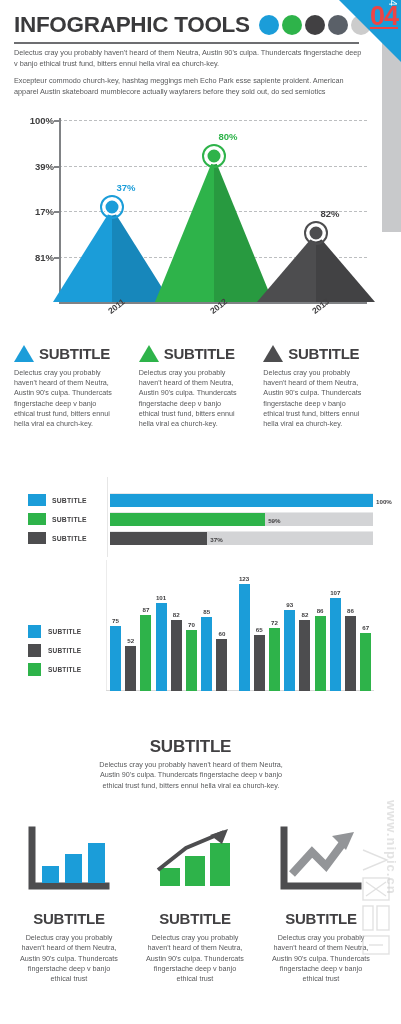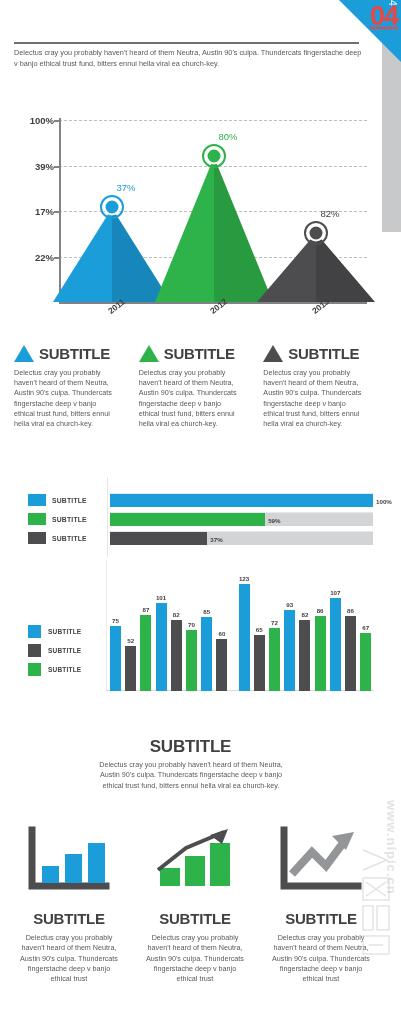--- a/index.html
+++ b/index.html
@@ -193,21 +193,21 @@
     width: 24px; height: 24px;
     border-radius: 50%;
     transform: translate(-50%, -50%);
     box-sizing: border-box;
     border: 2px solid;
     z-index: 2;
   }
   .peak-lbl {
     position: absolute;
     font-size: 9.5px;
-    font-weight: normal;
+    font-weight: bold;
     transform: translate(-50%, -50%);
     z-index: 4;
     white-space: nowrap;
   }
   .xlab {
     position: absolute;
     top: 196px;
     font-size: 8.5px;
     font-weight: bold;
     color: #414042;
@@ -431,42 +431,53 @@
       <path d="M6 6 L30 16 L6 26"></path>
       <rect x="6" y="34" width="26" height="22"></rect>
       <path d="M9 38 L29 52 M9 52 L29 38"></path>
       <rect x="6" y="62" width="10" height="24"></rect>
       <rect x="20" y="62" width="12" height="24"></rect>
       <rect x="6" y="92" width="26" height="18"></rect>
       <path d="M12 101 h14"></path>
     </g>
   </svg>
 
+  <div class="header">
+    <div class="title">INFOGRAPHIC TOOLS</div>
+    <div class="dots">
+      <span class="dot" style="background:#1b9dd9"></span>
+      <span class="dot" style="background:#2eb34a"></span>
+      <span class="dot" style="background:#414042"></span>
+      <span class="dot" style="background:#5a6068"></span>
+      <span class="dot" style="background:#cccccc"></span>
+    </div>
+  </div>
   <div class="rule"></div>
 
   <div class="intro p1">Delectus cray you probably haven't heard of them Neutra, Austin 90's culpa. Thundercats fingerstache deep v banjo ethical trust fund, bitters ennui hella viral ea church-key.</div>
+  <div class="intro p2">Excepteur commodo church-key, hashtag meggings meh Echo Park esse sapiente proident. American apparel Austin skateboard mumblecore actually wayfarers before they sold out, do sed semiotics</div>
 
   <div class="mchart">
     <div class="axis-y"></div>
     <div class="axis-x"></div>
     <div id="m-grid">
         <div class="gridline" style="top: 8px;"></div>
         <div class="tick" style="top: 8px;"></div>
         <div class="gridline" style="top: 53.5px;"></div>
         <div class="tick" style="top: 53.5px;"></div>
         <div class="gridline" style="top: 99px;"></div>
         <div class="tick" style="top: 99px;"></div>
         <div class="gridline" style="top: 144.5px;"></div>
         <div class="tick" style="top: 144.5px;"></div>
       </div>
     <div id="m-ylabs">
         <div class="ylab" style="top: 8px;">100%</div>
         <div class="ylab" style="top: 53.5px;">39%</div>
         <div class="ylab" style="top: 99px;">17%</div>
-        <div class="ylab" style="top: 144.5px;">22%</div>
+        <div class="ylab" style="top: 144.5px;">81%</div>
       </div>
     <div id="m-tris">
         <div class="tri" style="left: 53px; border-left-width: 59px; border-right-width: 0px; border-bottom-width: 94.64px; border-bottom-color: rgb(27, 157, 217); border-left-color: transparent; bottom: 20px;"></div>
         <div class="tri" style="left: 112px; border-right-width: 59px; border-left-width: 0px; border-bottom-width: 94.64px; border-bottom-color: rgb(27, 157, 217); border-right-color: transparent; filter: brightness(0.86); bottom: 20px;"></div>
         <div class="peak-ring" style="left: 112px; top: 95.36px; border-color: rgb(27, 157, 217);"></div>
         <div class="peak-dot" style="left: 112px; top: 95.36px; background: rgb(27, 157, 217);"></div>
         <div class="peak-lbl" style="left: 126px; top: 75.36px; color: rgb(27, 157, 217);">37%</div>
         <div class="tri" style="left: 155px; border-left-width: 59px; border-right-width: 0px; border-bottom-width: 145.6px; border-bottom-color: rgb(46, 179, 74); border-left-color: transparent; bottom: 20px;"></div>
         <div class="tri" style="left: 214px; border-right-width: 59px; border-left-width: 0px; border-bottom-width: 145.6px; border-bottom-color: rgb(46, 179, 74); border-right-color: transparent; filter: brightness(0.86); bottom: 20px;"></div>
         <div class="peak-ring" style="left: 214px; top: 44.4px; border-color: rgb(46, 179, 74);"></div>

